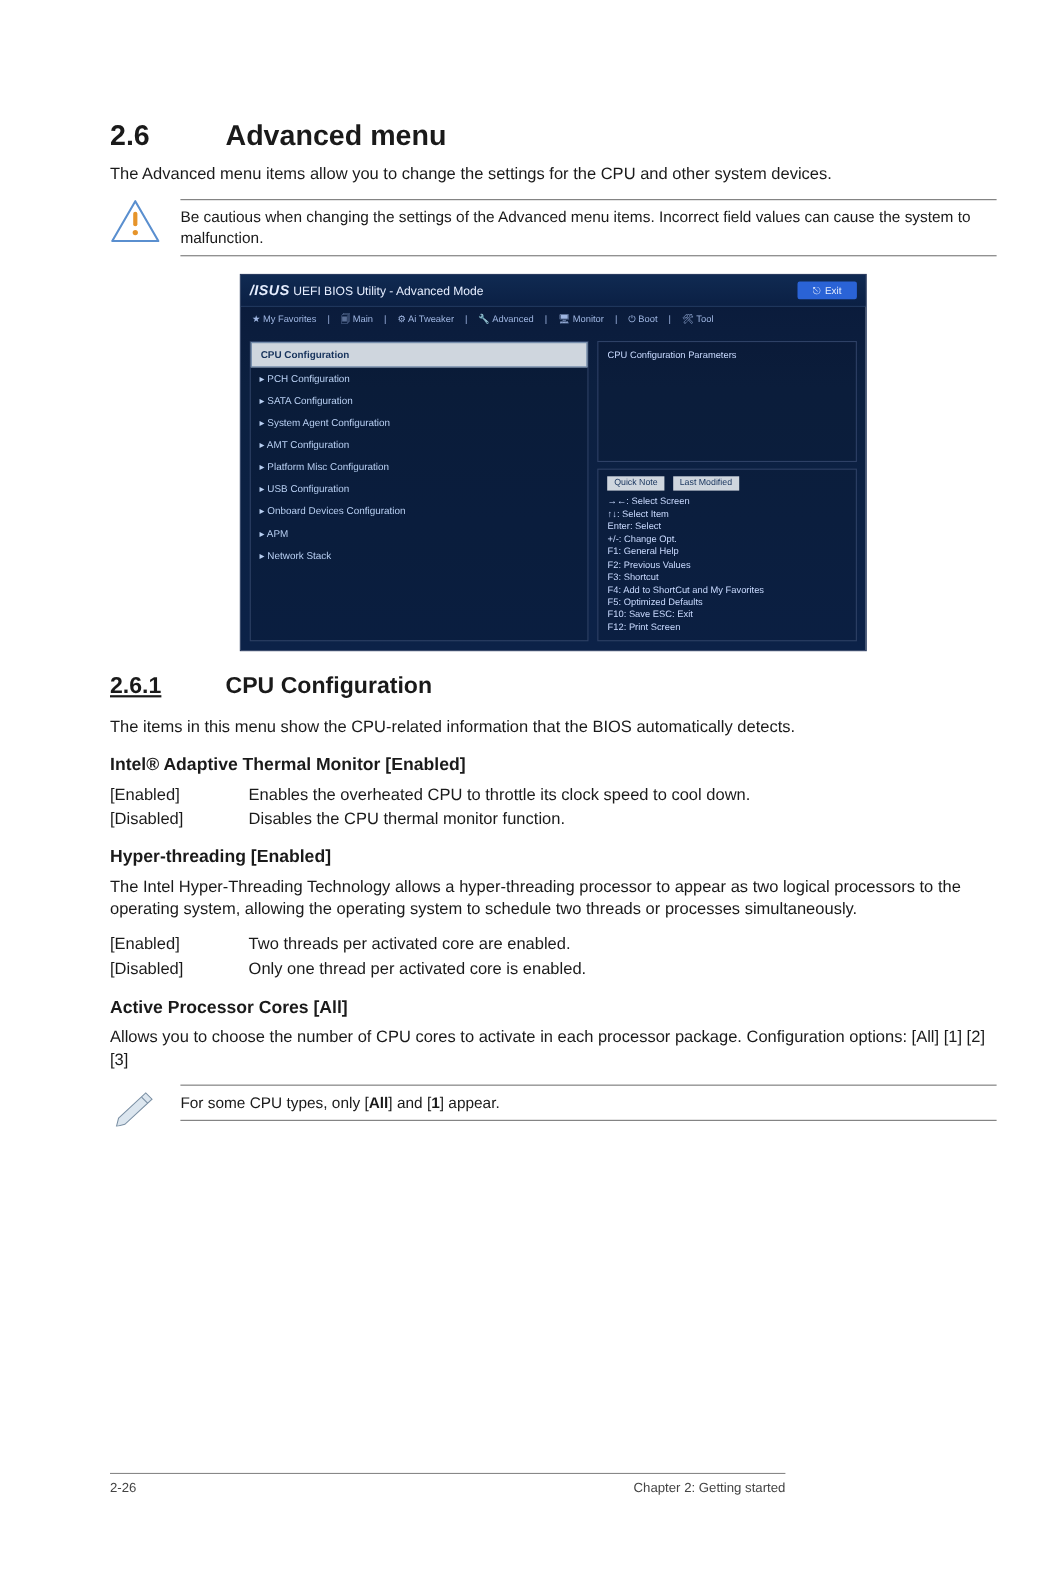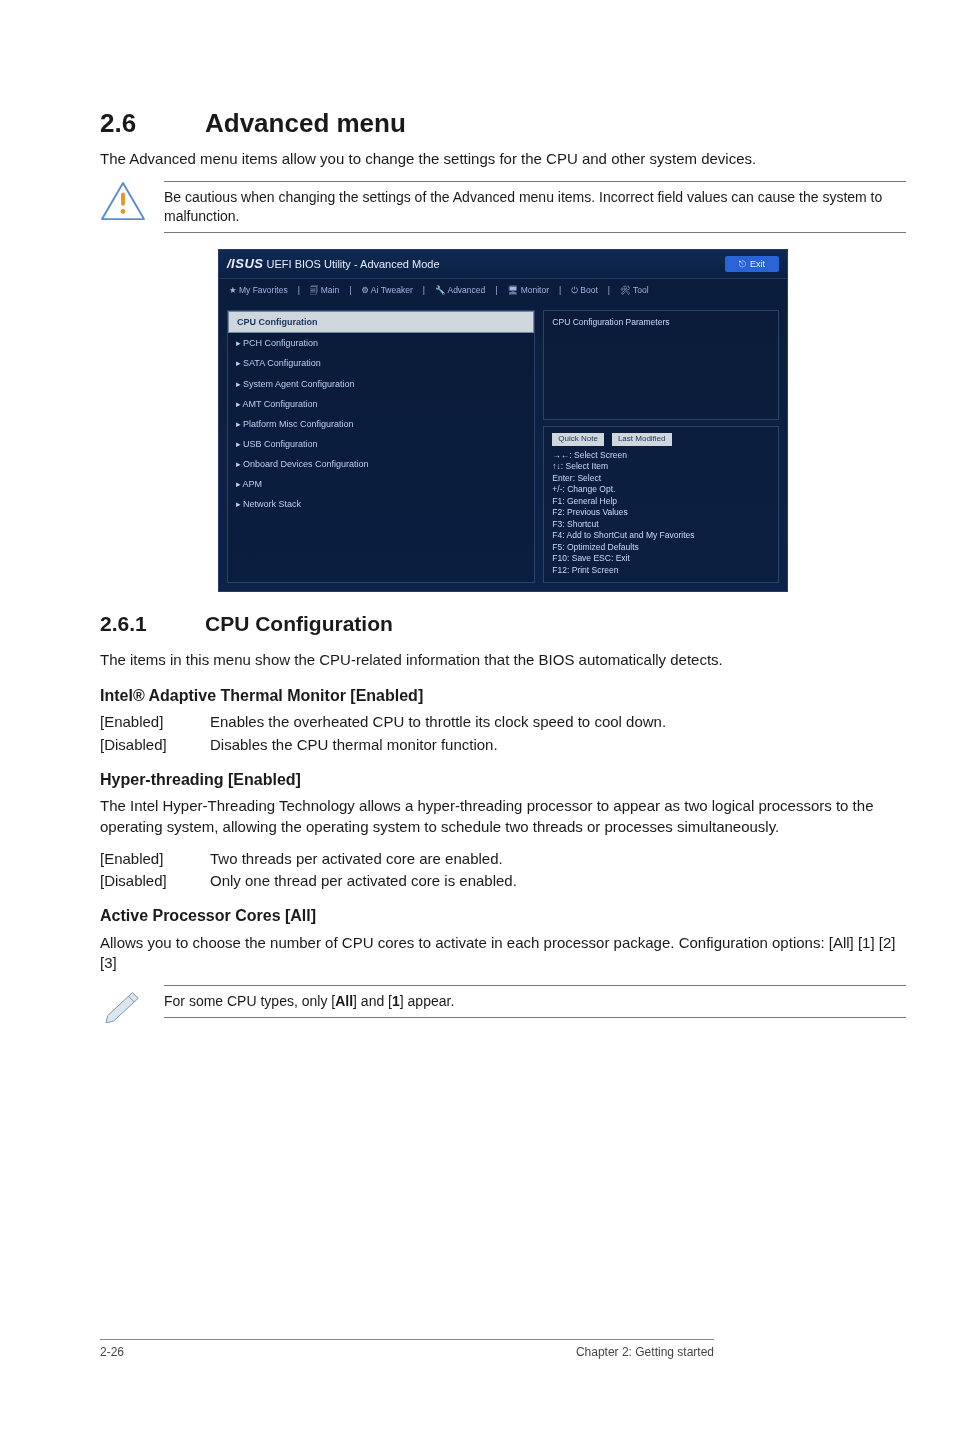--- a/index.html
+++ b/index.html
@@ -19,42 +19,42 @@
     font-size: 26px;
     font-weight: bold;
     margin: 0 0 8px 0;
   }
   h1.section .num { display:inline-block; width:105px; }
   h2.subsection {
     font-size: 21px;
     font-weight: bold;
     margin: 18px 0 12px 0;
   }
-  h2.subsection .num { display:inline-block; width:105px; }
+  h2.subsection .num { display:inline-block; width:105px;text-decoration:underline; }
   h3.opt {
     font-size: 16px;
     font-weight: bold;
     margin: 14px 0 6px 0;
   }
   p.body { margin: 4px 0 12px 0; }
   .note-box {
     display: flex;
     align-items: flex-start;
     margin: 12px 0 16px 0;
     gap: 18px;
   }
   .note-box .icon { width: 46px; flex: 0 0 46px; }
   .note-box .text {
     flex: 1;
     border-top: 1px solid #777;
     border-bottom: 1px solid #777;
     padding: 6px 0;
     font-size: 14px;
   }
-  .kv { display:flex; margin:2px 0; }
+  .kv { display:flex; margin:2px 0;gap:16px; }
   .kv .k { width:110px; }
   .kv .v { flex:1; }
 
   
   .bios {
     width: 570px;
     margin: 10px auto 2px auto;
     background: linear-gradient(#0a1a3a,#0c2040 30%,#0c2248);
     border:1px solid #2a3b5f;
     font-family: Verdana, sans-serif;

